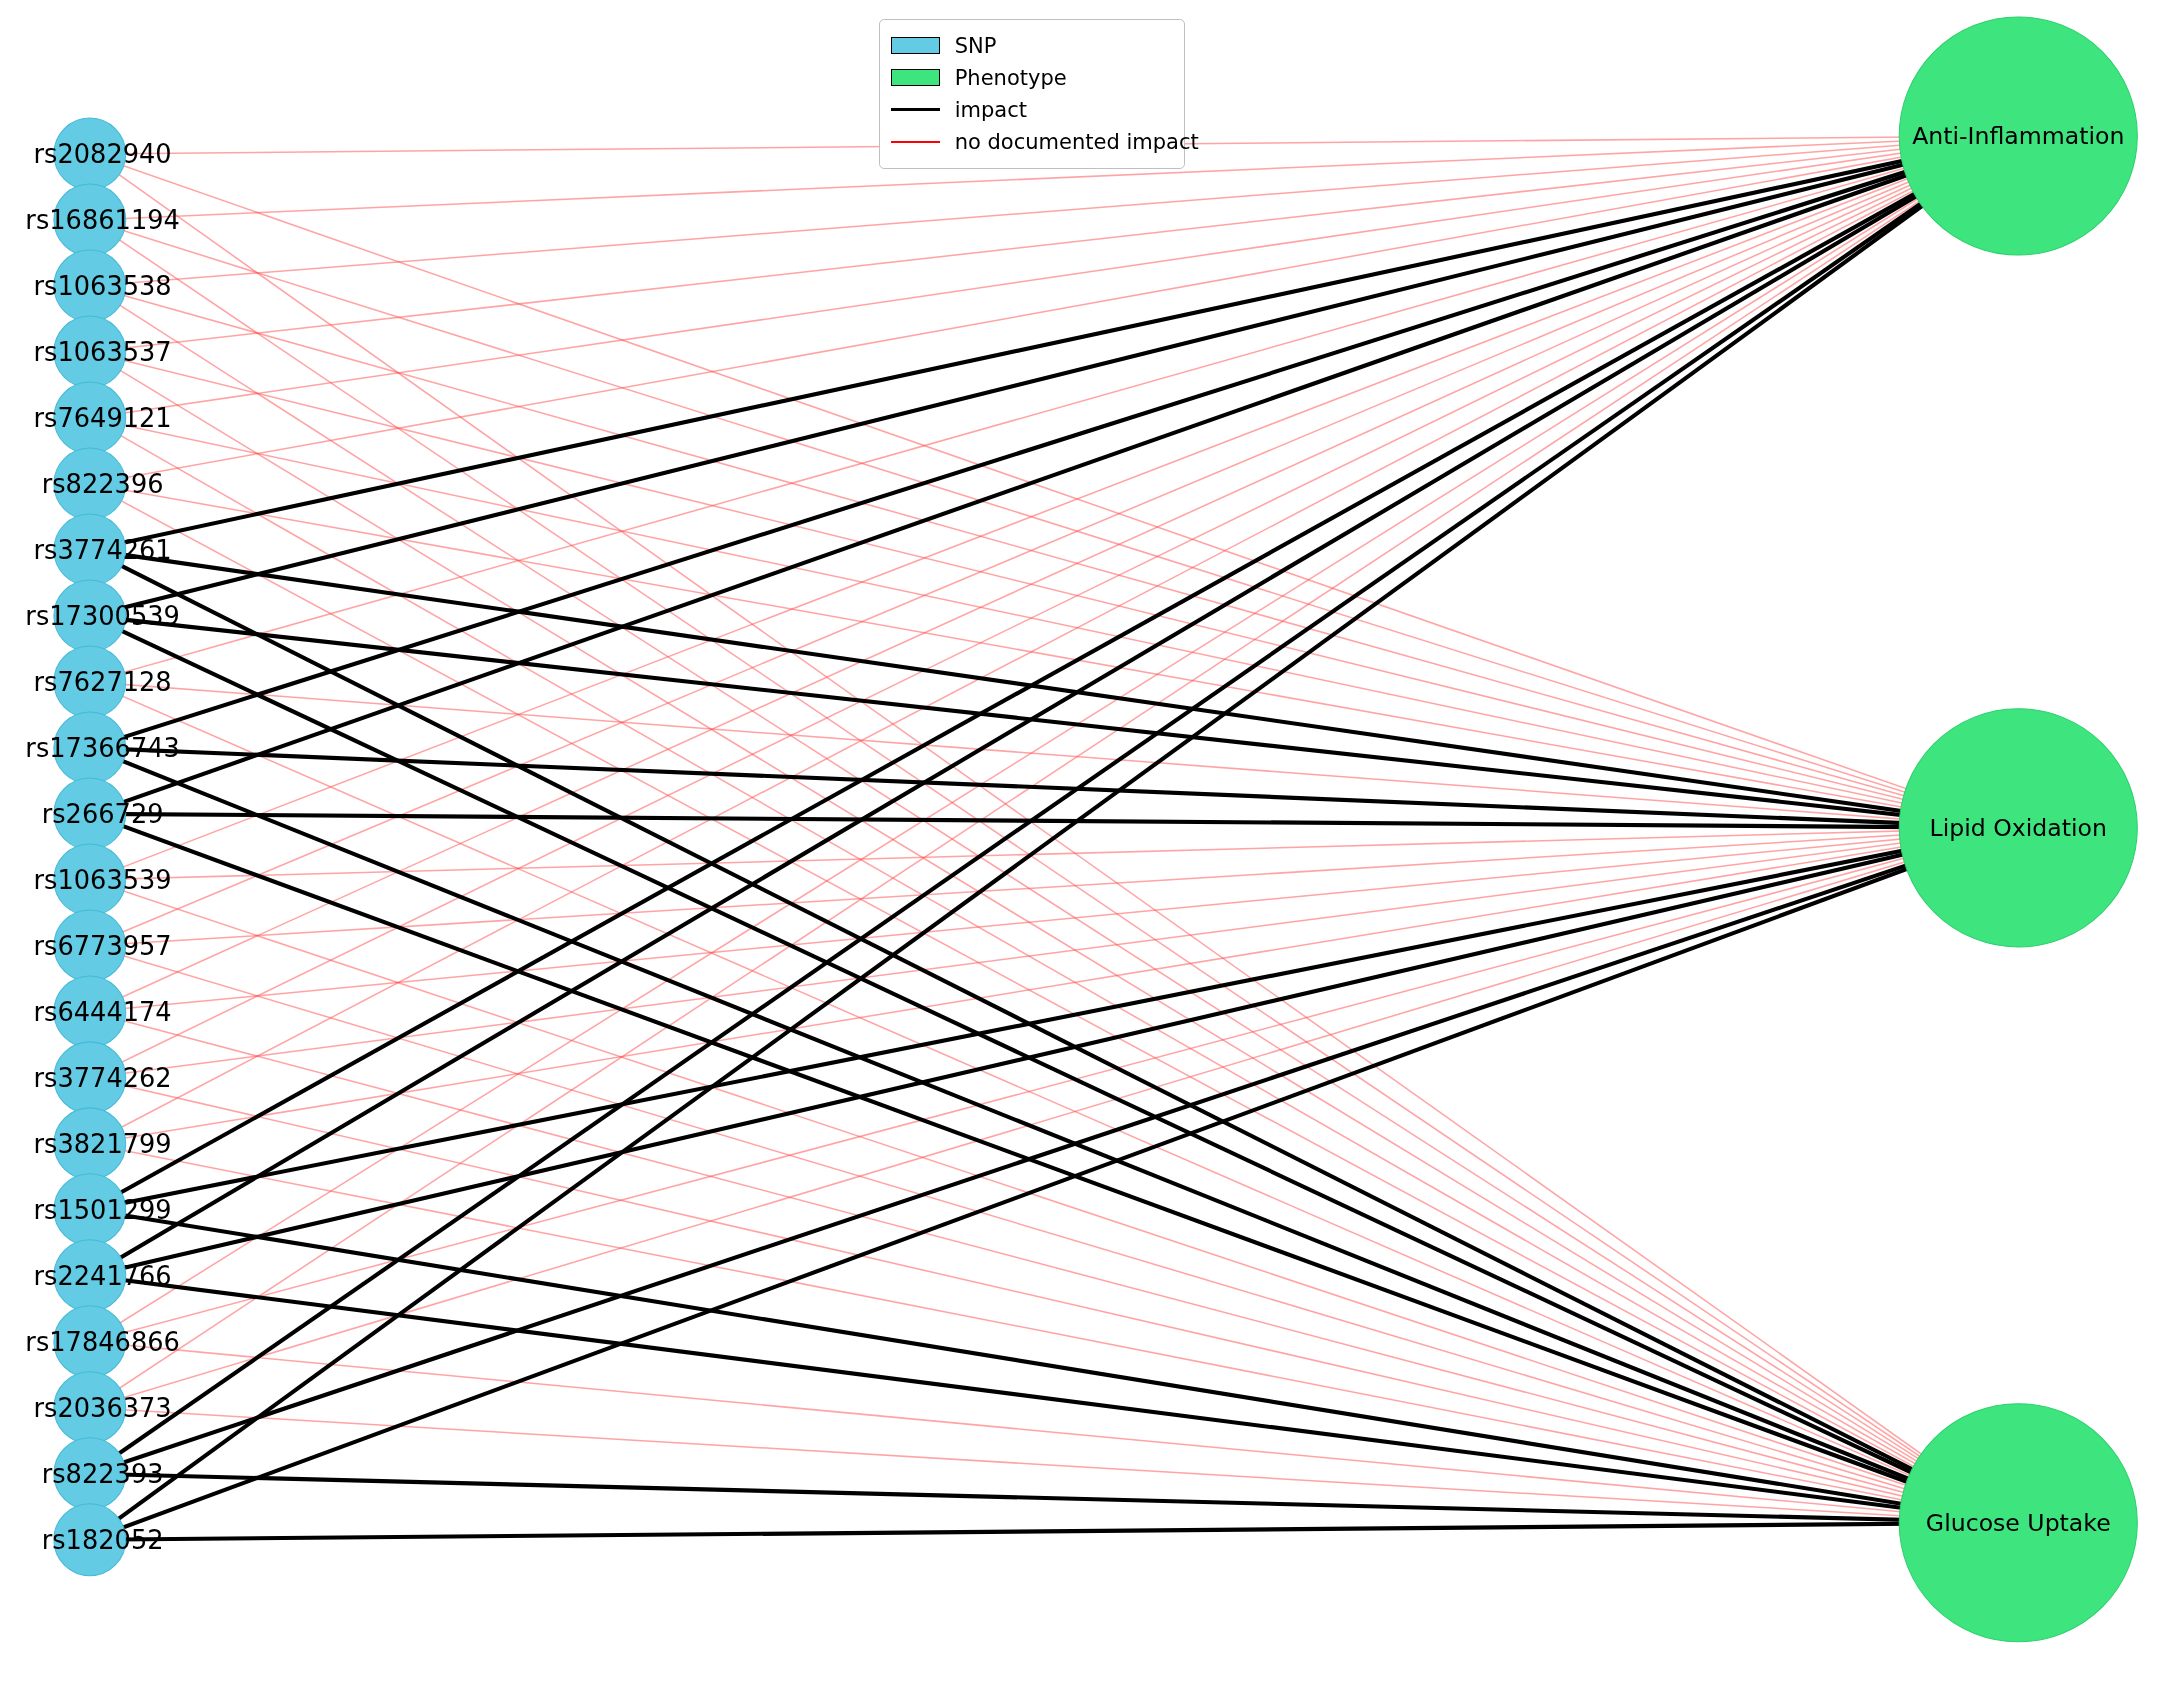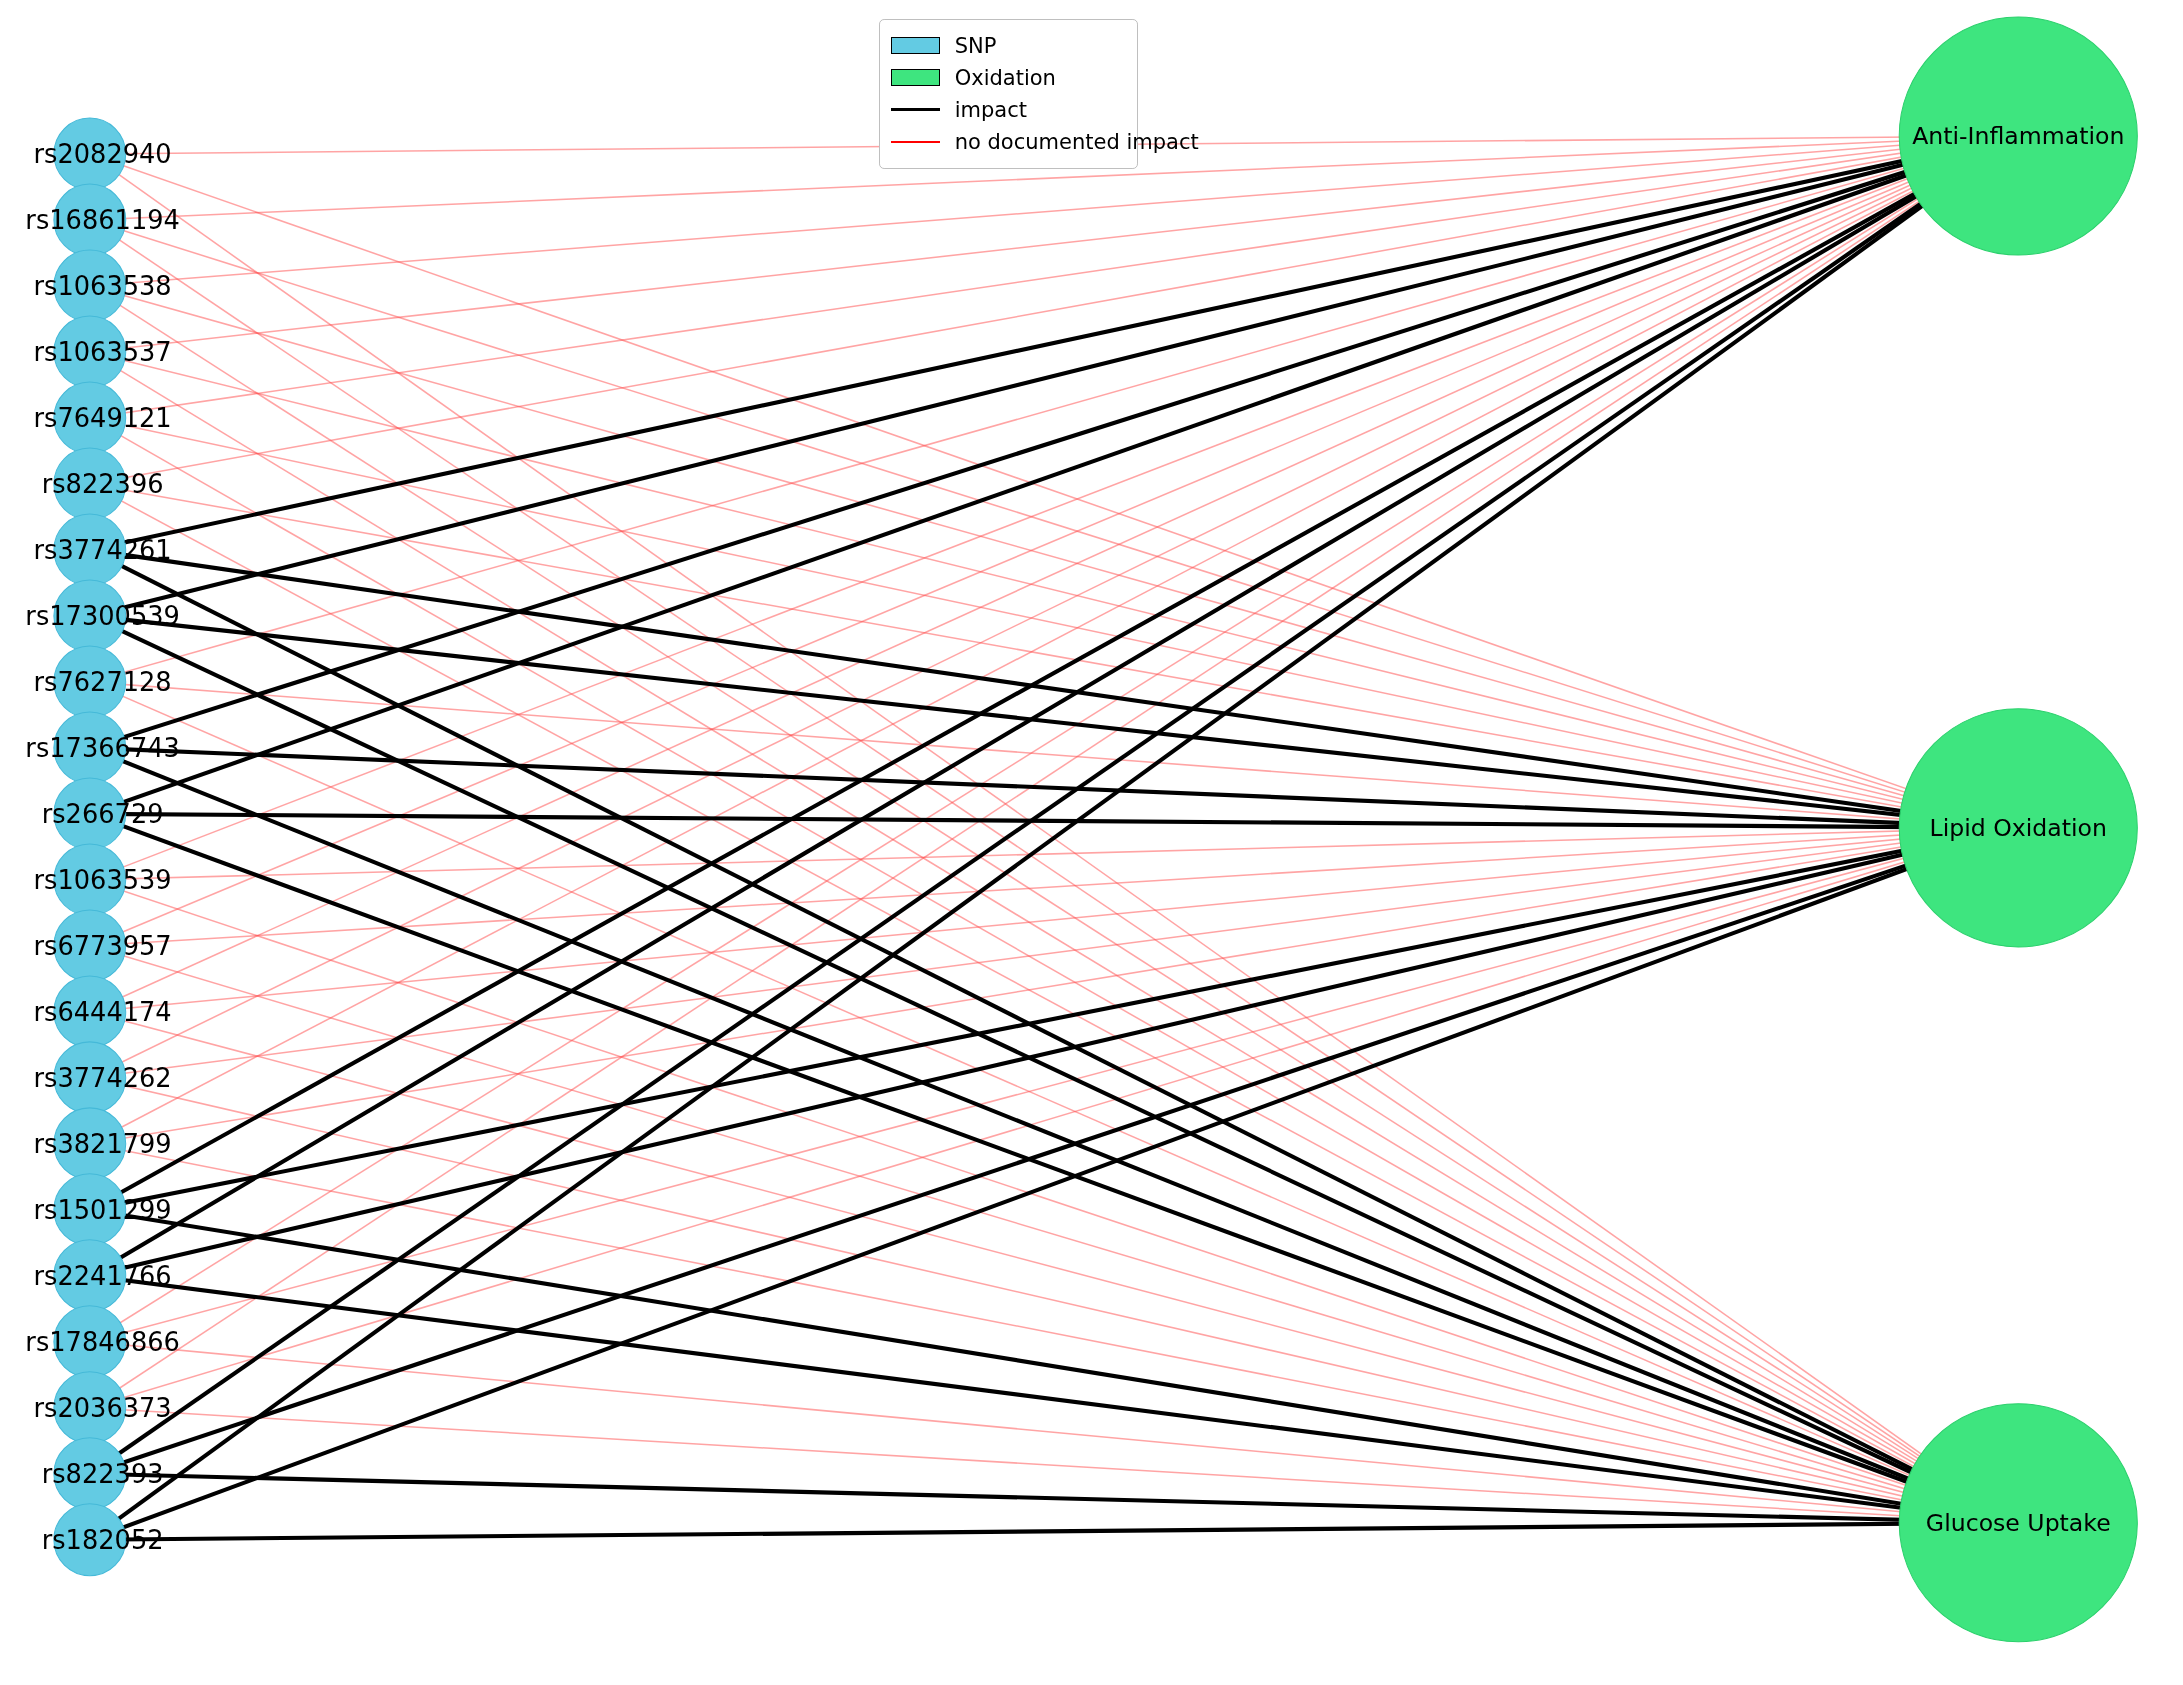--- a/index.html
+++ b/index.html
@@ -19,21 +19,21 @@
     position: absolute;
     left: 0;
     top: 0;
     width: 100%;
     height: 100%;
   }
   .legend {
     position: absolute;
     left: 879px;
     top: 18.5px;
-    width: 259px;
+    width: 306px;
     background: #ffffff;
     border: 1px solid #bfbfbf;
     border-radius: 5.1px;
     padding: 10.3px 13.3px 10.3px 11.3px;
     box-sizing: border-box;
     z-index: 5;
   }
   .legend-row {
     display: flex;
     align-items: center;
@@ -197,21 +197,21 @@
       </g>
     </svg>
 
   <div class="legend">
     <div class="legend-row">
       <span class="legend-swatch-patch" style="background: rgb(99, 203, 227);"></span>
       <span class="legend-label">SNP</span>
     </div>
     <div class="legend-row">
       <span class="legend-swatch-patch" style="background: rgb(62, 229, 127);"></span>
-      <span class="legend-label">Oxidation</span>
+      <span class="legend-label">Phenotype</span>
     </div>
     <div class="legend-row">
       <span class="legend-swatch-line" style="border-top: 3.6px solid rgb(0, 0, 0);"></span>
       <span class="legend-label">impact</span>
     </div>
     <div class="legend-row">
       <span class="legend-swatch-line" style="border-top: 2.1px solid rgb(255, 0, 0);"></span>
       <span class="legend-label">no documented impact</span>
     </div>
   </div>

